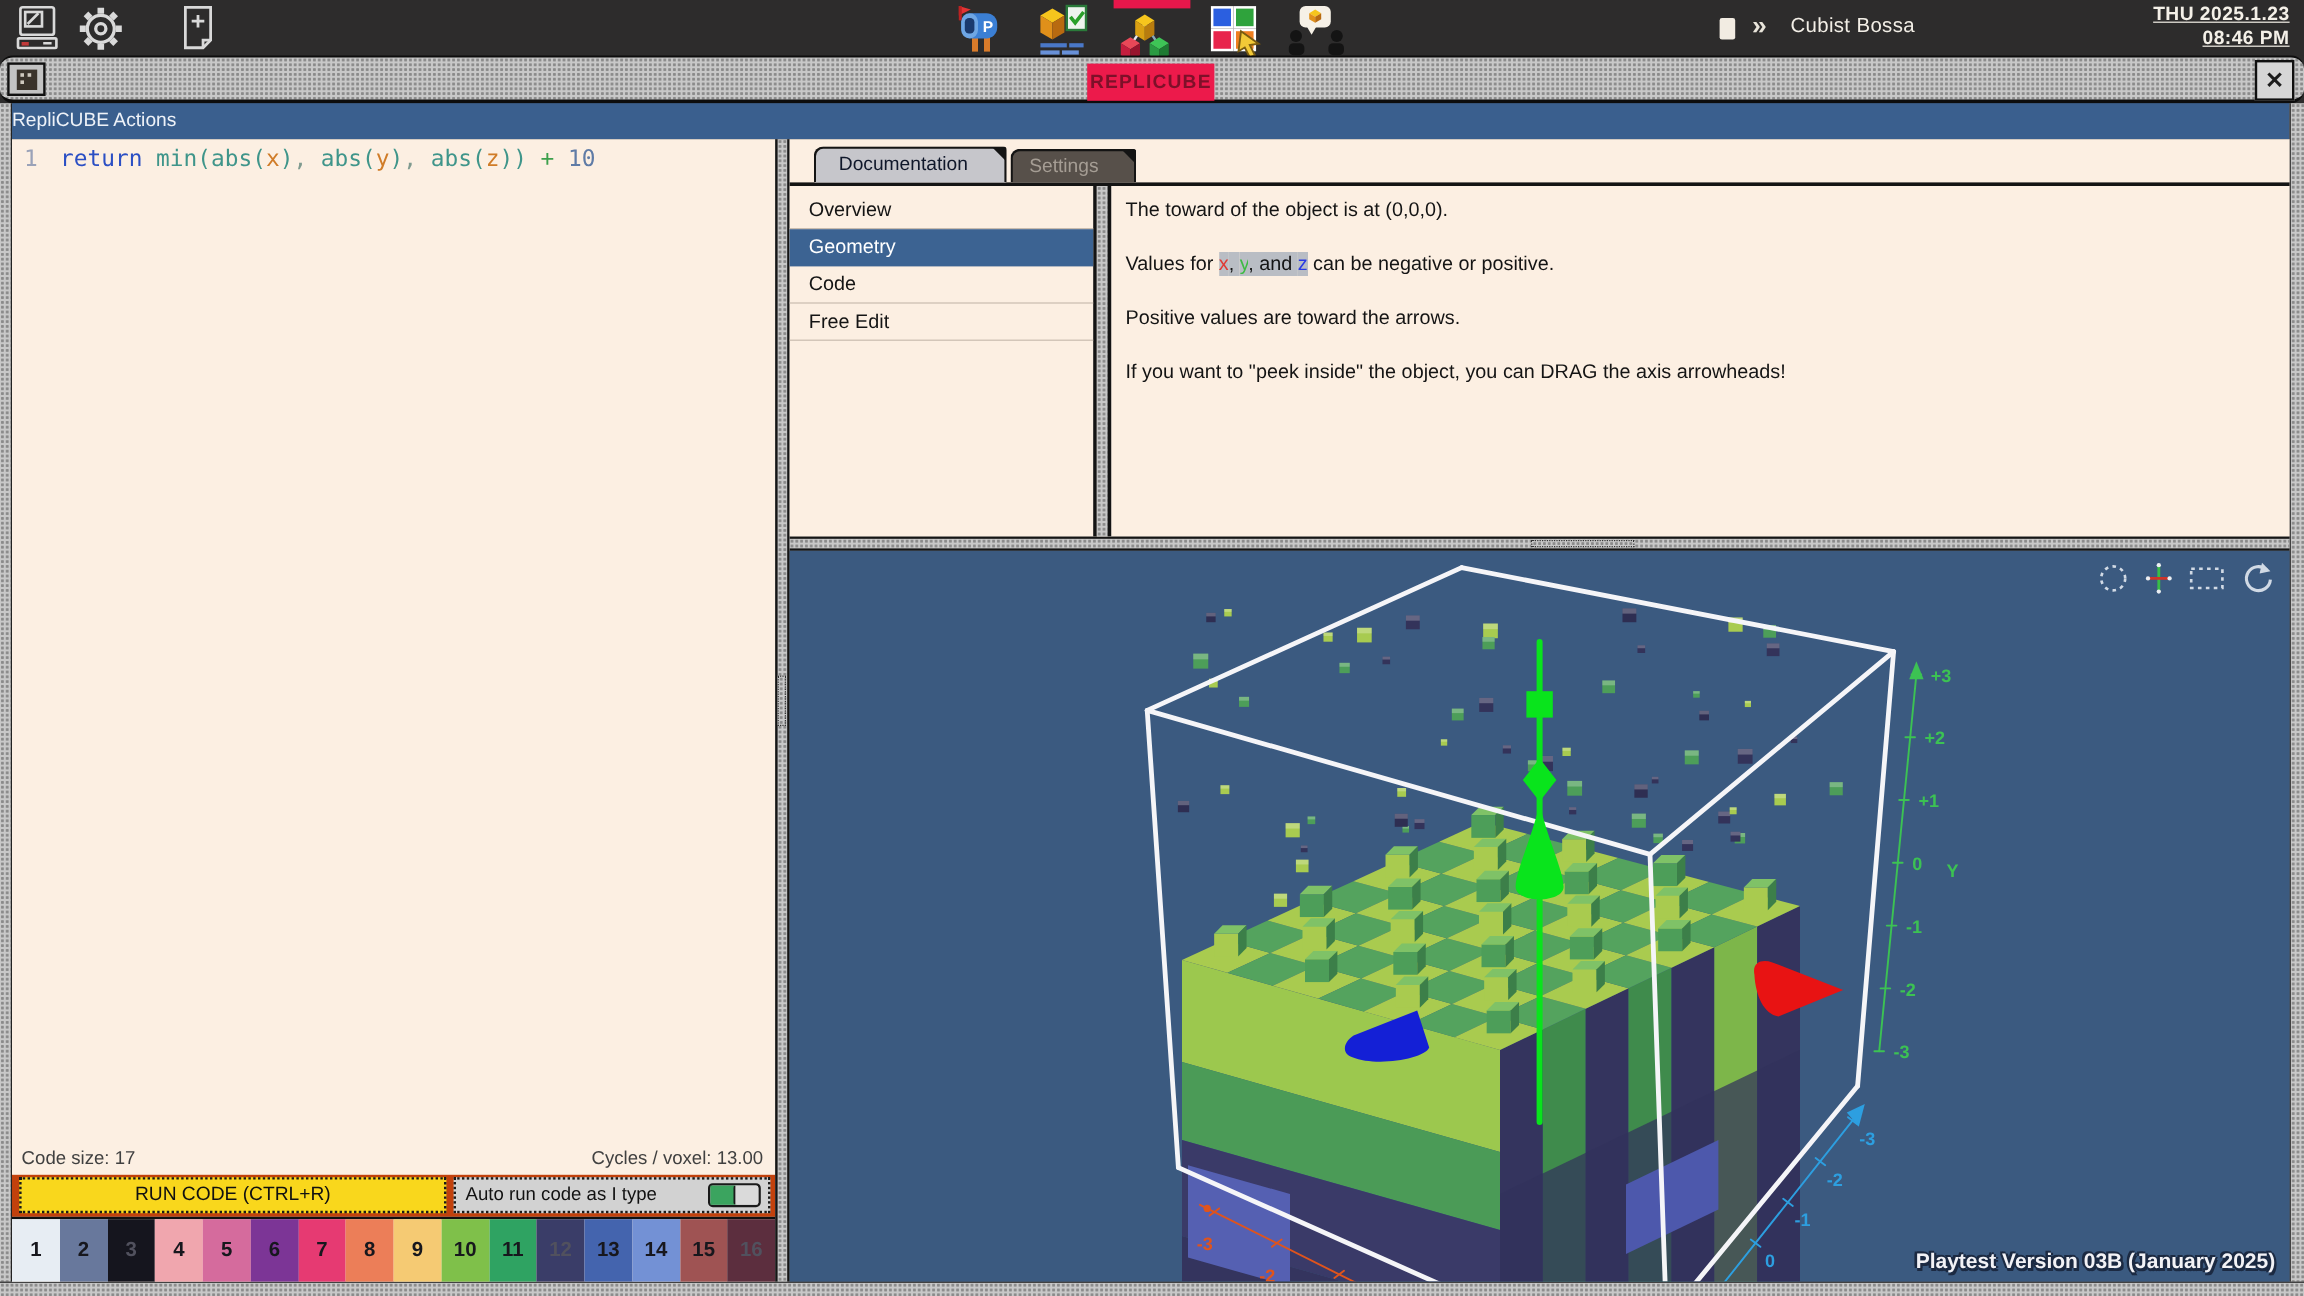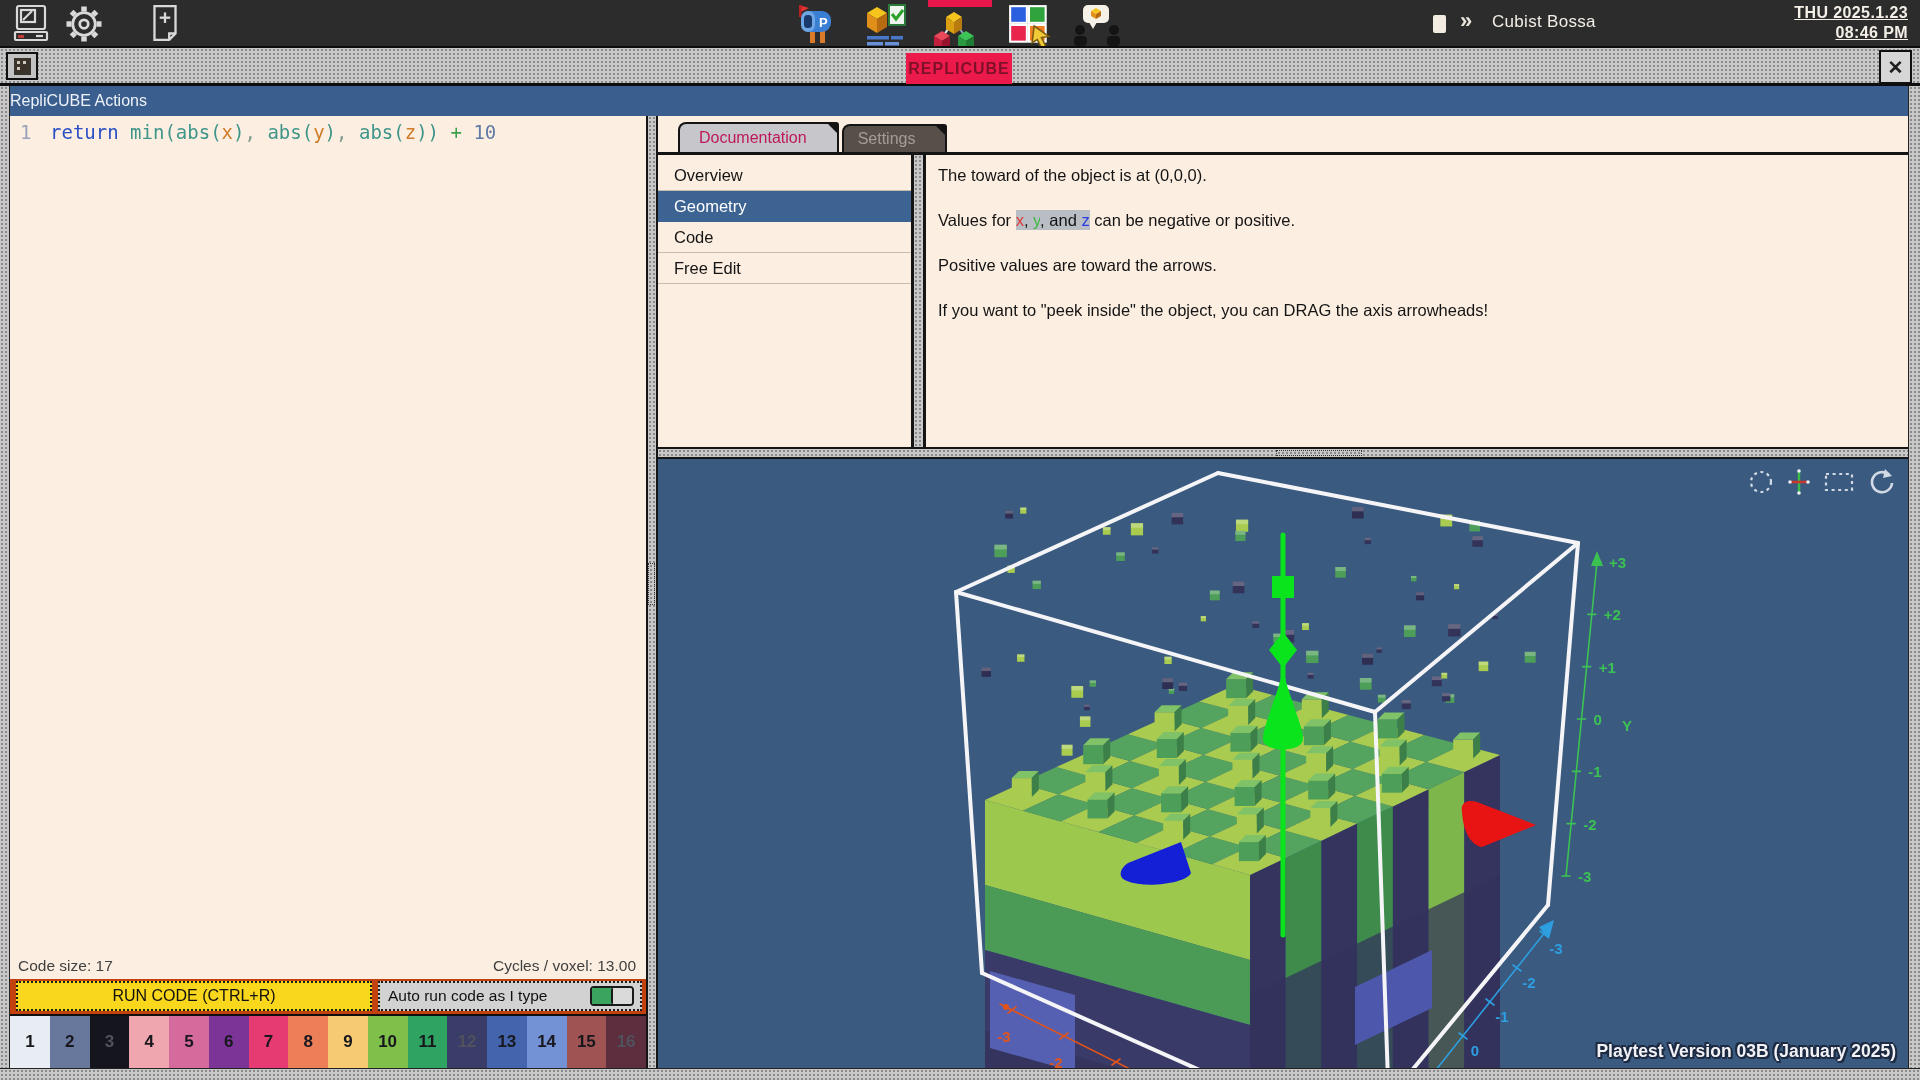--- a/index.html
+++ b/index.html
@@ -11,21 +11,21 @@
   .topbar{position:absolute;left:0;top:0;width:1920px;height:46px;background:#2d2c2c;}
   .tb-icon{position:absolute;top:3px;cursor:pointer;}
   .tb-red-strip{position:absolute;left:928px;top:0;width:64px;height:7px;background:#e8174b;}
   .tb-stop{position:absolute;left:1433px;top:15px;width:13px;height:18px;background:#f2ece2;border-radius:2px;}
   .tb-chevrons{position:absolute;left:1460px;top:8px;font-size:22px;font-weight:700;color:#e9e5db;}
   .tb-session{position:absolute;left:1492px;top:12px;font-size:17px;color:#f2eee6;letter-spacing:.3px;}
   .tb-datetime{position:absolute;right:12px;top:3px;text-align:right;color:#f4f0e8;font-size:16px;font-weight:700;line-height:20px;letter-spacing:.4px;text-decoration:underline;}
 
   
   .titlebar{position:absolute;left:0;top:46px;width:1920px;height:40px;box-sizing:border-box;
-            border-top:2px solid #0d0d0d;border-bottom:3px solid #0d0d0d;}
+            border-top:2px solid #0d0d0d;border-bottom:3px solid #0d0d0d;border-radius:11px;}
   .tbar-btn{position:absolute;left:6px;top:4px;width:32px;height:28px;background:#c2c2c2;border:2px solid #101010;box-sizing:border-box;
             display:flex;align-items:center;justify-content:center;cursor:pointer;}
   .tbar-btn .sq{width:17px;height:17px;background:#3a332b;position:relative;}
   .tbar-btn .sq:after{content:"";position:absolute;left:3px;top:3px;width:3px;height:3px;background:#cfc9bf;box-shadow:6px 0 0 #cfc9bf,0 6px 0 #cfc9bf;}
   .app-badge{position:absolute;left:906px;top:5px;width:106px;height:31px;background:#ec1a4b;color:#7e1029;
              display:flex;align-items:center;justify-content:center;font-size:16px;font-weight:700;letter-spacing:1px;}
   .close-btn{position:absolute;right:8px;top:2px;width:33px;height:34px;background:#d6d6d6;border:2px solid #101010;box-sizing:border-box;
              display:flex;align-items:center;justify-content:center;font-size:19px;font-weight:900;color:#1c1c1c;cursor:pointer;}
 
   
@@ -62,21 +62,21 @@
   .v-split .grip{position:absolute;left:0;top:447px;width:7px;height:42px;border:1px dotted #333;box-sizing:border-box;}
   .h-split{position:absolute;left:658px;top:447px;width:1250px;height:12px;border-top:2px solid #151515;border-bottom:2px solid #151515;box-sizing:border-box;cursor:row-resize;}
   .h-split .grip{position:absolute;left:618px;top:1px;width:86px;height:6px;border:1px dotted #333;box-sizing:border-box;}
 
   
   .docs{position:absolute;left:658px;top:116px;width:1250px;height:331px;background:#fcefe2;}
   .tabs-row{height:36px;display:flex;align-items:flex-end;padding-left:20px;border-bottom:3px solid #141414;box-sizing:content-box;gap:3px;}
   .tab{height:30px;padding:0 30px 0 14px;display:flex;align-items:center;font-size:16px;border:2px solid #141414;border-bottom:none;
        border-radius:8px 3px 0 0;position:relative;cursor:pointer;box-sizing:border-box;}
   .tab:after{content:"";position:absolute;top:-1px;right:-1px;width:0;height:0;border-left:11px solid transparent;border-top:11px solid #141414;}
-  .tab.active{background:#c6c6cb;color:#be185d;padding-left:19px;}
+  .tab.active{background:#c6c6cb;color:#0f172a;padding-left:19px;}
   .tab.inactive{background:#57504a;color:#a59d94;height:28px;}
   .docs-body{position:absolute;left:0;right:0;top:39px;bottom:0;display:flex;}
   .docs-nav{width:256px;flex:none;border-right:3px solid #141414;box-sizing:border-box;padding-top:5px;}
   .nav-item{height:30px;display:flex;align-items:center;padding-left:16px;font-size:16.5px;color:#141414;border-bottom:1px solid #c9bcae;cursor:pointer;}
   .nav-item.selected{background:#3c6392;color:#fff;border-bottom:1px solid transparent;}
   .docs-divider{width:12px;flex:none;border-right:3px solid #141414;box-sizing:border-box;}
   .docs-content{flex:1;padding:10px 24px 0 12px;font-size:16.5px;color:#141414;}
   .docs-content p{margin:0 0 25px 0;line-height:20px;}
   .hl{background:#b9bdc4;padding:1px 0;}
   .vx{color:#e03a34;} .vy{color:#3dbb43;} .vz{color:#2a3ae4;}

